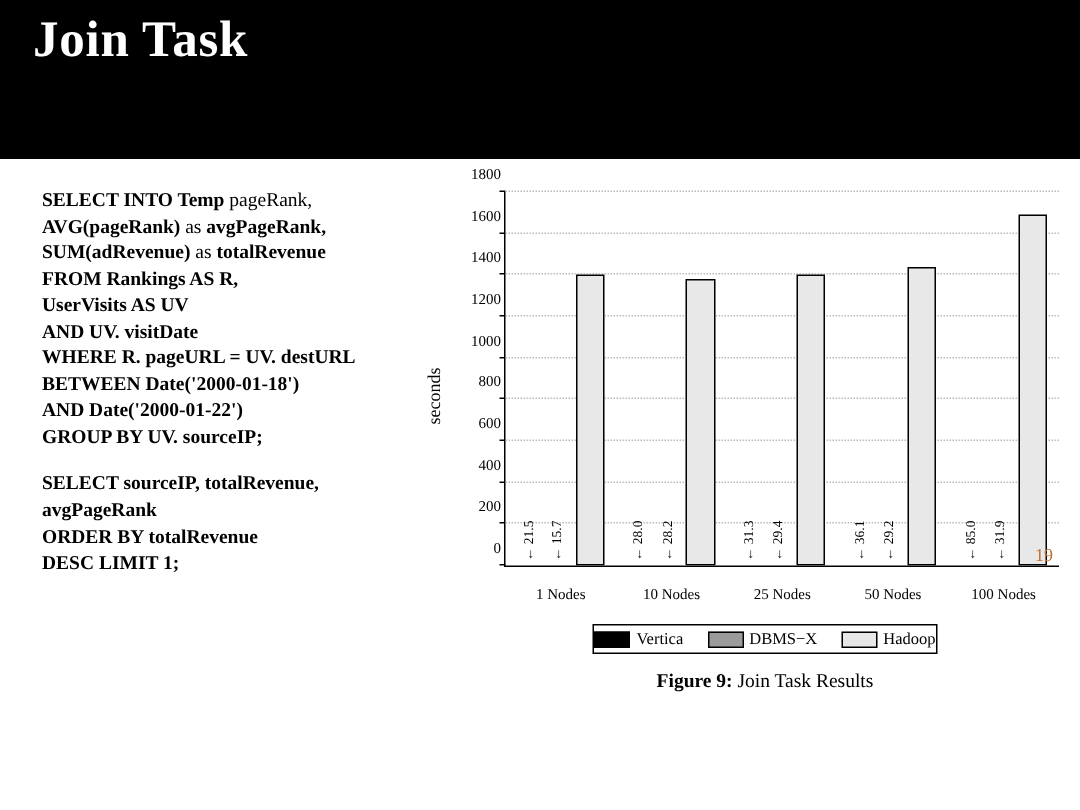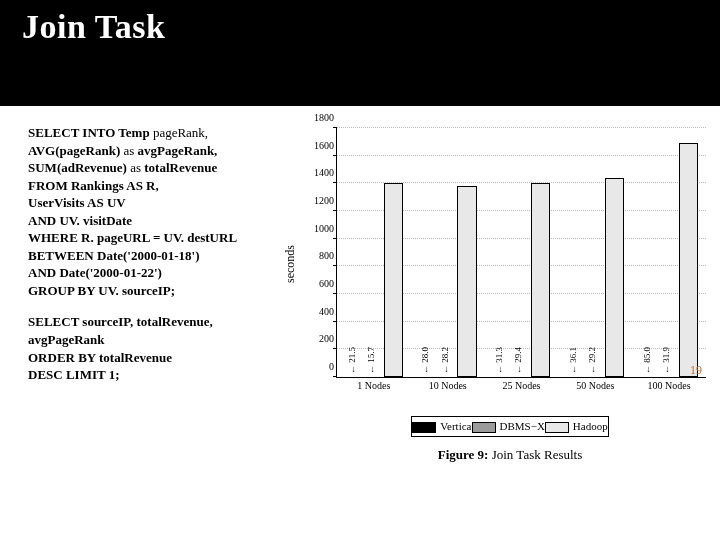--- a/index.html
+++ b/index.html
@@ -20,22 +20,22 @@
   .ytick { position: absolute; right: 100%; font-size: 10px; padding-right: 3px; transform: translateY(-50%); }
   .ytickmark { position:absolute; left:-4px; width:4px; border-top:1px solid #000;}
   .groups { position: absolute; left: 0; right: 0; bottom: 0; top: 0; display: flex; }
   .group { flex: 1; position: relative; padding: 0 6px; }
   .bars { position: absolute; left: 8px; right: 8px; bottom: 0; top: 0; display: flex; gap: 2px; align-items: flex-end; }
   .bar { flex: 1; position: relative; border: 1px solid #000; }
   .bar.vertica { background: #000; }
   .bar.dbmsx { background: #9b9b9b; }
   .bar.hadoop { background: #e8e8e8; }
   .bar-label { position: absolute; bottom: 100%; left: 50%; transform-origin: left bottom; transform: rotate(-90deg) translate(2px, 3px); font-size: 9px; white-space: nowrap; font-family: serif; }
-  .xlabel { position: absolute; top: 100%; left: 0; right: 0; text-align: center; font-size: 10px; padding-top: 3px; font-family: serif; }
-  .legend { margin-top: 12px; border: 1px solid #000; padding: 3px 0; display: flex; align-items: center; font-size: 11px; font-family: serif; }
+  .xlabel { position: absolute; top: 100%; left: 0; right: 0; text-align: center; font-size: 10px; padding-top: 14px; font-family: serif; }
+  .legend { margin-top: 12px; border: 1px solid #000; padding: 3px 0; display: flex; gap: 16px; align-items: center; font-size: 11px; font-family: serif; }
   .swatch { display:inline-block; width: 24px; height: 11px; border: 1px solid #000; vertical-align: middle; margin-right: 4px;}
   .swatch.vertica { background:#000;}
   .swatch.dbmsx { background:#9b9b9b;}
   .swatch.hadoop { background:#e8e8e8;}
   .caption { margin-top: 10px; font-size: 13px; font-family: serif; }
   .caption b { font-weight: bold; }
   .pagenum { position: absolute; bottom: 10px; right: 18px; font-size: 12px; color: #c07030; }
 </style>
 </head>
 <body>

